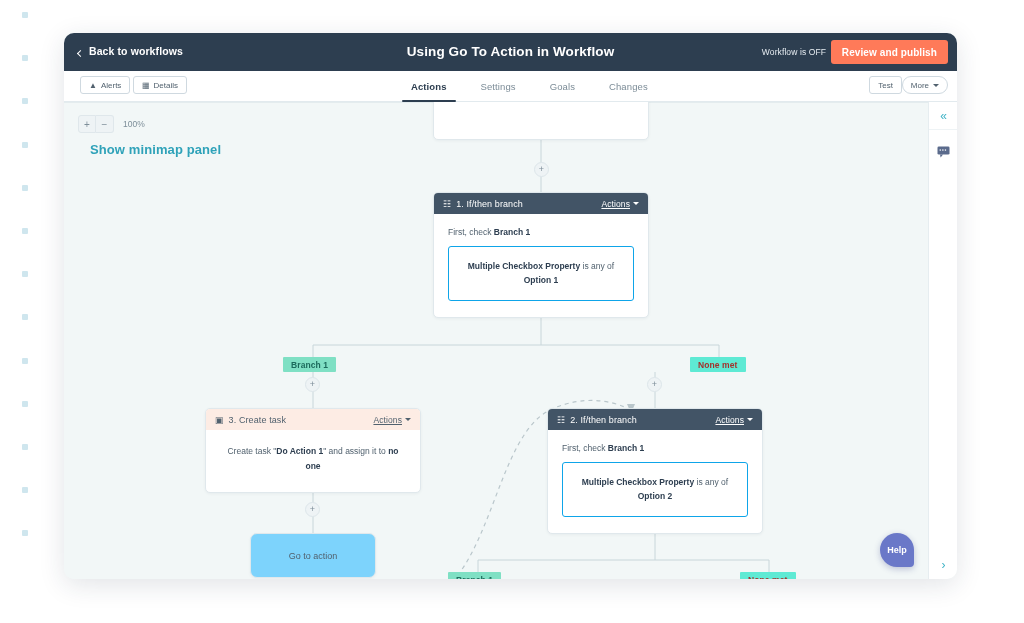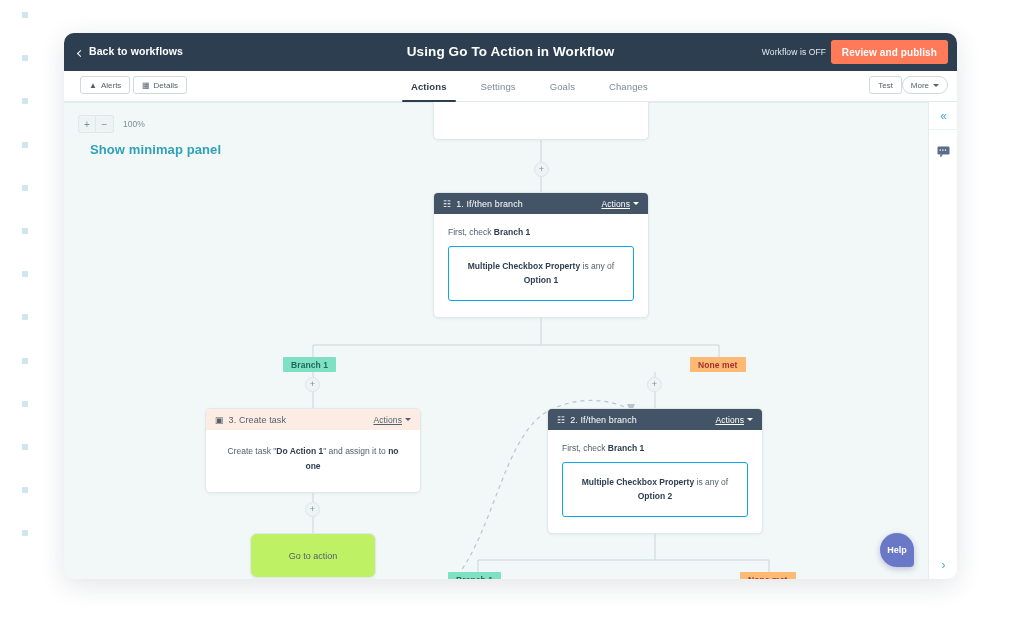--- a/index.html
+++ b/index.html
@@ -151,35 +151,35 @@
     border:1px solid #0ea5e9; border-radius:3px;
     padding:12px 10px; text-align:center;
     font-size:8.5px; color:#51616e; line-height:1.7;
   }
   .criteria b { color:#2d3e50; }
 
   .task-body { padding:14px 16px 18px 16px; text-align:center; font-size:8.5px; color:#51616e; line-height:1.75; }
   .task-body b { color:#2d3e50; }
 
   .goto-card {
-    position:absolute; background:#bef264;
+    position:absolute; background:#7dd3fc;
     border:1px solid #e0e8ec; border-radius:7px;
     box-shadow:0 1px 3px rgba(45,62,80,.05);
     display:flex; align-items:center; justify-content:center;
     font-size:9px; color:#51616e;
   }
 
   
   .branch-label {
     position:absolute; height:15px; padding:0 8px;
     display:flex; align-items:center; justify-content:center;
     font-size:8.5px; font-weight:bold; border-radius:1px; letter-spacing:.1px;
   }
   .branch-label.met { background:#7fe0c4; color:#1c6b5c; }
-  .branch-label.none { background:#fdba74; color:#a3322c; }
+  .branch-label.none { background:#5eead4; color:#a3322c; }
 
   
   .plus-node {
     position:absolute; width:15px; height:15px; border-radius:50%;
     background:#eef3f5; border:1px solid #dde6ea;
     display:flex; align-items:center; justify-content:center;
     font-size:9px; color:#7d8e99; cursor:pointer; line-height:1;
   }
 
   

